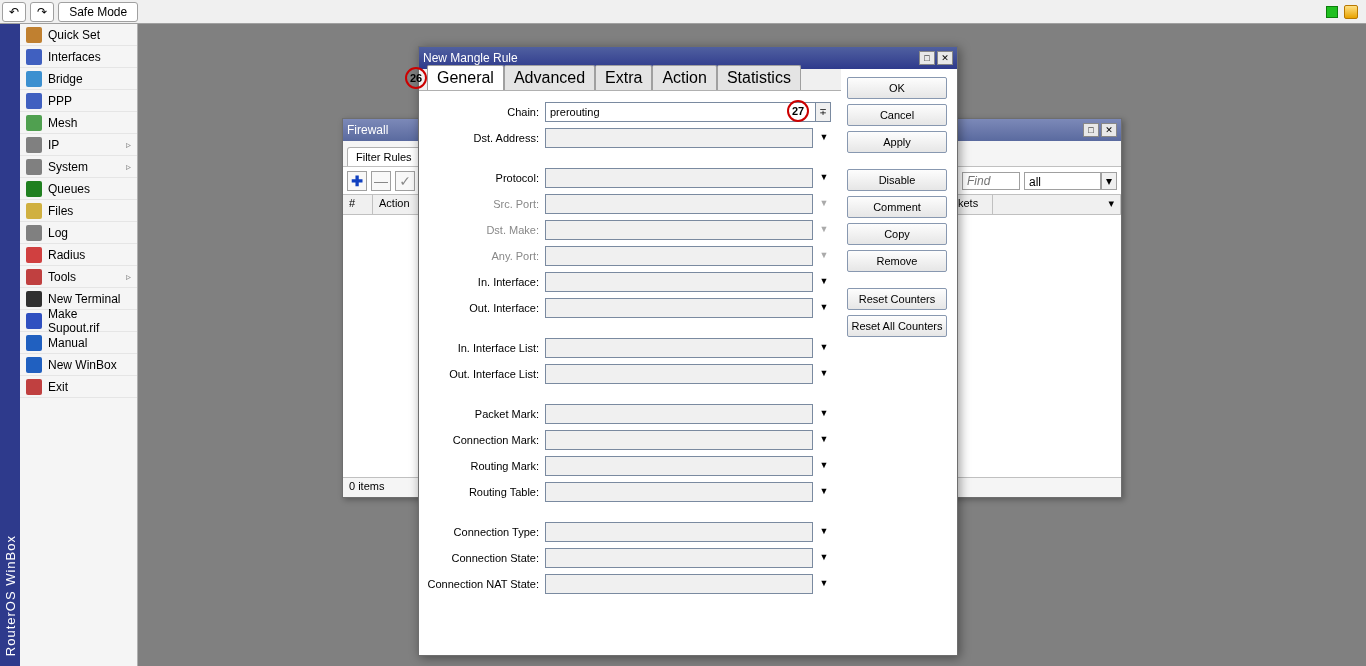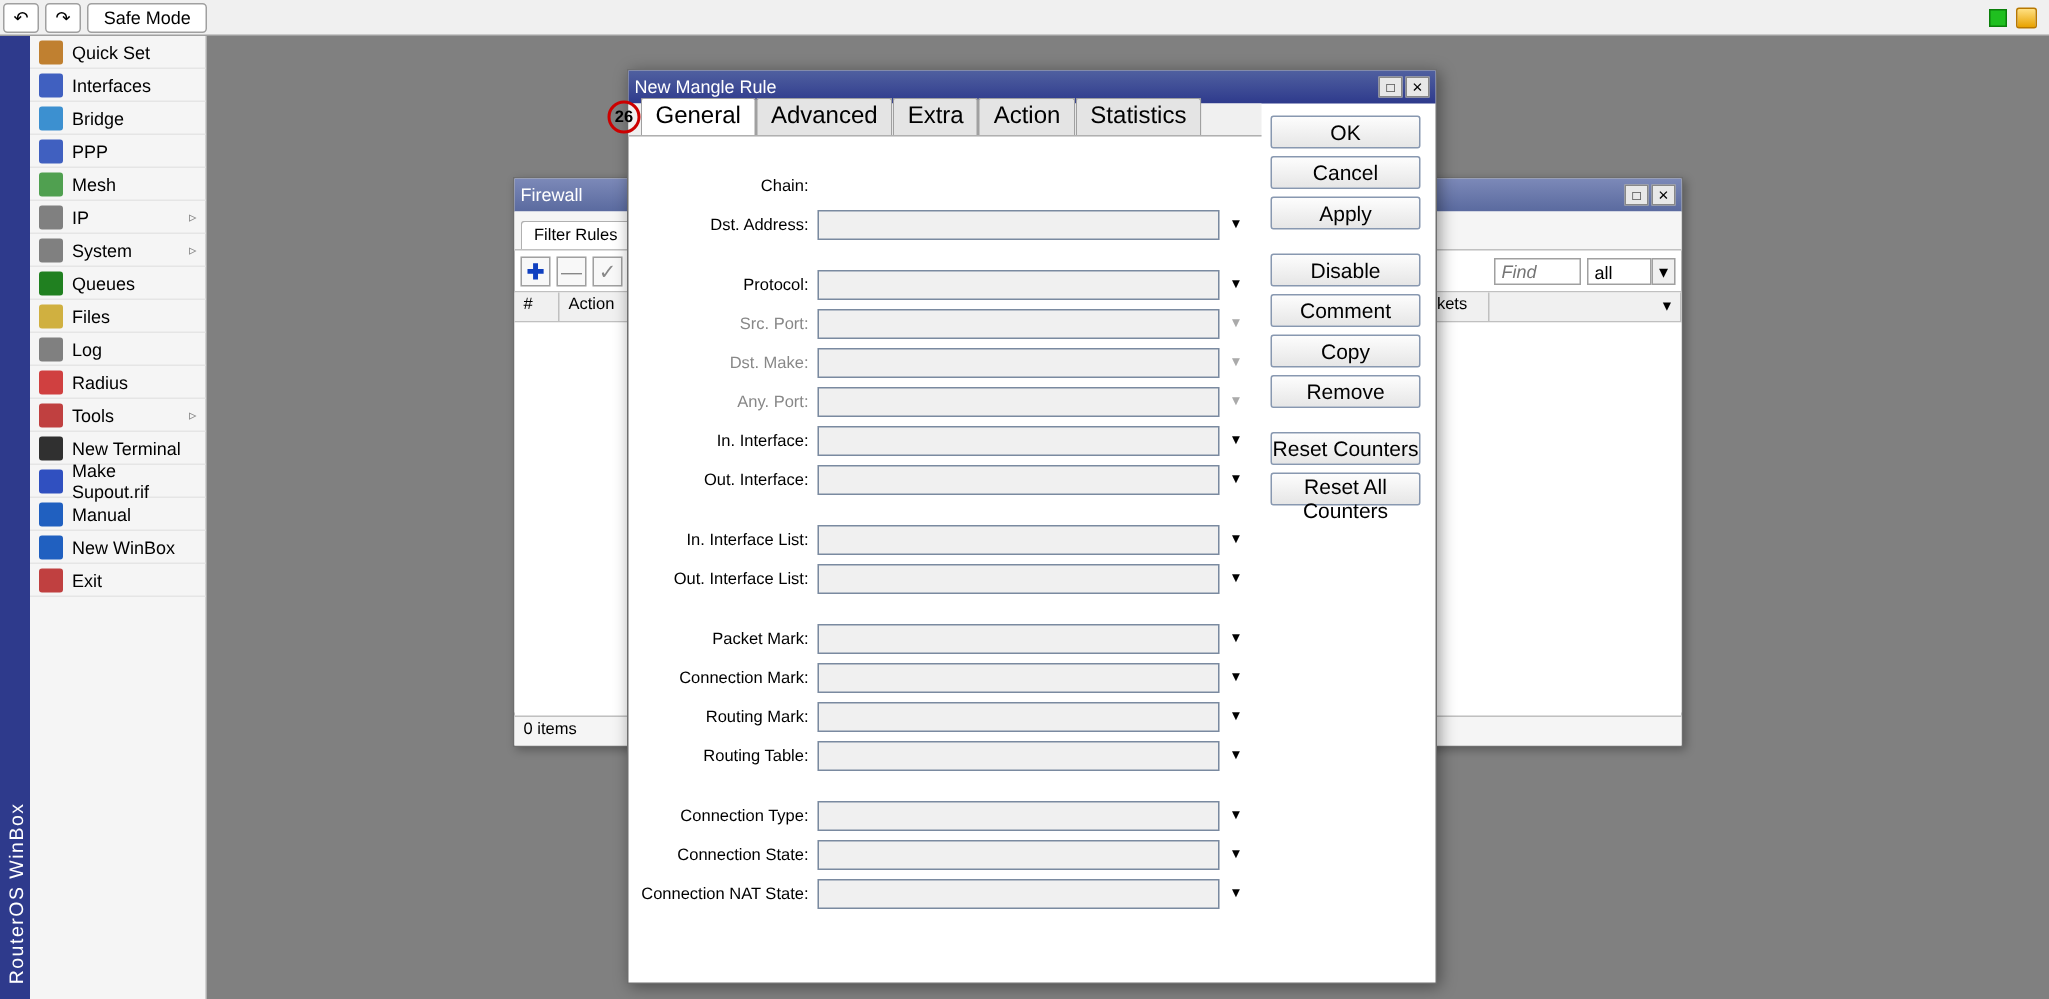--- a/index.html
+++ b/index.html
@@ -46,52 +46,52 @@
 .title-bar .wbtn{ width:16px; height:14px; background:#E8E8E8; border:1px solid #888; margin-left:2px; font-size:9px; line-height:12px; text-align:center; color:#000; cursor:pointer;}
 .fw-tabs{ height:26px; background:#F5F5F5; border-bottom:1px solid #C0C0C0; display:flex; align-items:flex-end; padding-left:4px;}
 .fw-tabs .ftab{ border:1px solid #B0B0B0; border-bottom:none; background:#E8E8E8; padding:3px 8px; margin-right:2px; border-radius:3px 3px 0 0; font-size:11px; cursor:pointer;}
 .fw-tabs .ftab.active{ background:#FFF; font-weight:normal;}
 .fw-tool{ height:28px; border-bottom:1px solid #C0C0C0; display:flex; align-items:center; padding:0 4px;}
 .fw-tool .sq{ width:20px; height:20px; border:1px solid #A0A0A0; background:#F8F8F8; margin-right:4px; display:flex; align-items:center; justify-content:center; font-size:14px; cursor:pointer;}
 .fw-tool .sq.plus{ color:#1040C0; font-weight:bold;}
 .fw-tool .sq.minus{ color:#888;}
 .fw-tool .spacer{flex:1;}
 .fw-tool input.find{ width:58px; height:18px; border:1px solid #A0A0A0; padding:0 4px; font-style:italic; color:#888;}
-.fw-tool .combo{ width:43px; height:18px; border:1px solid #A0A0A0; background:#FFF; display:flex; align-items:flex-end; padding:0 4px;}
+.fw-tool .combo{ width:77px; height:18px; border:1px solid #A0A0A0; background:#FFF; display:flex; align-items:flex-end; padding:0 4px;}
 .fw-tool .dd{ width:16px; height:18px; border:1px solid #A0A0A0; background:#F0F0F0; text-align:center; line-height:16px;}
 
 .fw-grid-head{ height:20px; background:#F0F0F0; border-bottom:1px solid #C0C0C0; display:flex;}
 .fw-grid-head .col{ border-right:1px solid #C0C0C0; padding:2px 6px; font-size:11px;}
 .fw-grid-body{ flex:1; background:#FFF;}
 .fw-status{ position:absolute; left:0; bottom:0; height:20px; width:100%; border-top:1px solid #C0C0C0; background:#F5F5F5; padding:2px 6px; font-size:11px;}
 
 .mangle-win{
   position:absolute; left:418px; top:46px; width:540px; height:610px;
   background:#FFFFFF; border:1px solid #6E6E6E; box-shadow:2px 2px 10px rgba(0,0,0,0.4);
 }
 .mangle-win .title-bar{ background:linear-gradient(#5060A0,#2E3A8C);}
 .mangle-body{ position:absolute; top:22px; left:0; right:0; bottom:0; display:flex;}
 .form-pane{ flex:1; min-width:0; display:flex; flex-direction:column;}
 .m-tabs{ height:22px; background:#F0F0F0; border-bottom:1px solid #B0B0B0; display:flex; align-items:flex-end; padding-left:8px; position:relative;}
 .m-tabs .mtab{ border:1px solid #A0A0A0; border-bottom:none; background:#E4E4E4; padding:3px 9px; margin-right:0; font-size:16px; cursor:pointer; border-radius:2px 2px 0 0;}
 .m-tabs .mtab.active{ background:#FFF;}
-.form-scroll{ flex:1; overflow:hidden; padding:20px 10px 8px 2px;}
+.form-scroll{ flex:1; overflow:hidden; padding:8px 10px 8px 2px;}
 .row{ display:flex; align-items:center; height:26px;}
 .row.gap{ height:14px;}
 .row .lbl{ width:124px; text-align:right; padding-right:6px; font-size:11px; color:#000;}
 .row .lbl.blue{ color:#1030A0;}
 .row .fld{ flex:1; display:flex; align-items:center;}
 .row .inbox{ flex:1; height:20px; border:1px solid #7A8AA0; background:#FFF; padding:0 4px; font-size:11px;}
 .row .inbox.dis{ background:#F0F0F0; color:#888;}
 .row .chk{ width:14px; height:14px; border:1px solid #7A8AA0; margin-right:4px; flex-shrink:0;}
 .row .dd{ width:16px; height:20px; border:1px solid #7A8AA0; background:#F0F0F0; text-align:center; line-height:18px; font-size:9px; cursor:pointer; margin-left:-1px;}
 .row .tri{ width:14px; height:20px; text-align:center; line-height:18px; margin-left:4px; font-size:9px; color:#000; cursor:pointer;}
 
 .btn-col{ width:116px; padding:8px 10px 0 6px; display:flex; flex-direction:column; gap:5px;}
-.btn-col button{ height:22px; border:1px solid #8898B0; background:linear-gradient(#FDFDFD,#E6E6E6); font-size:14px; cursor:pointer; border-radius:2px;}
+.btn-col button{ height:22px; border:1px solid #8898B0; background:linear-gradient(#FDFDFD,#E6E6E6); font-size:11px; cursor:pointer; border-radius:2px;}
 
 .callout{ position:absolute; width:22px; height:22px; border:2px solid #CC0000; border-radius:50%; display:flex; align-items:center; justify-content:center; font-size:11px; font-weight:bold; color:#000; background:transparent; z-index:50; pointer-events:none;}
 
 </style>
 </head>
 <body>
 
 <div class="toolbar-top">
   <div class="tbtn">↶</div>
   <div class="tbtn">↷</div>
@@ -231,20 +231,25 @@
       <div class="mtab active">General</div>
           <div class="mtab">Advanced</div>
           <div class="mtab">Extra</div>
           <div class="mtab">Action</div>
           <div class="mtab">Statistics</div>
         </div>
       <div class="form-scroll">
 
         <div class="row">
           <div class="lbl">Chain:</div>
+          <div class="fld" style="position:relative;">
+            <input class="inbox" value="prerouting" style="">
+            <div class="dd">∓</div>
+            <div class="callout" style="right:22px;top:-2px;">27</div>
+          </div>
         </div>
 
 
         <div class="row">
           <div class="lbl">Dst. Address:</div>
           <div class="fld">
               <input class="inbox dis" style="">
               <div class="tri">▼</div>
             </div>
         </div>

